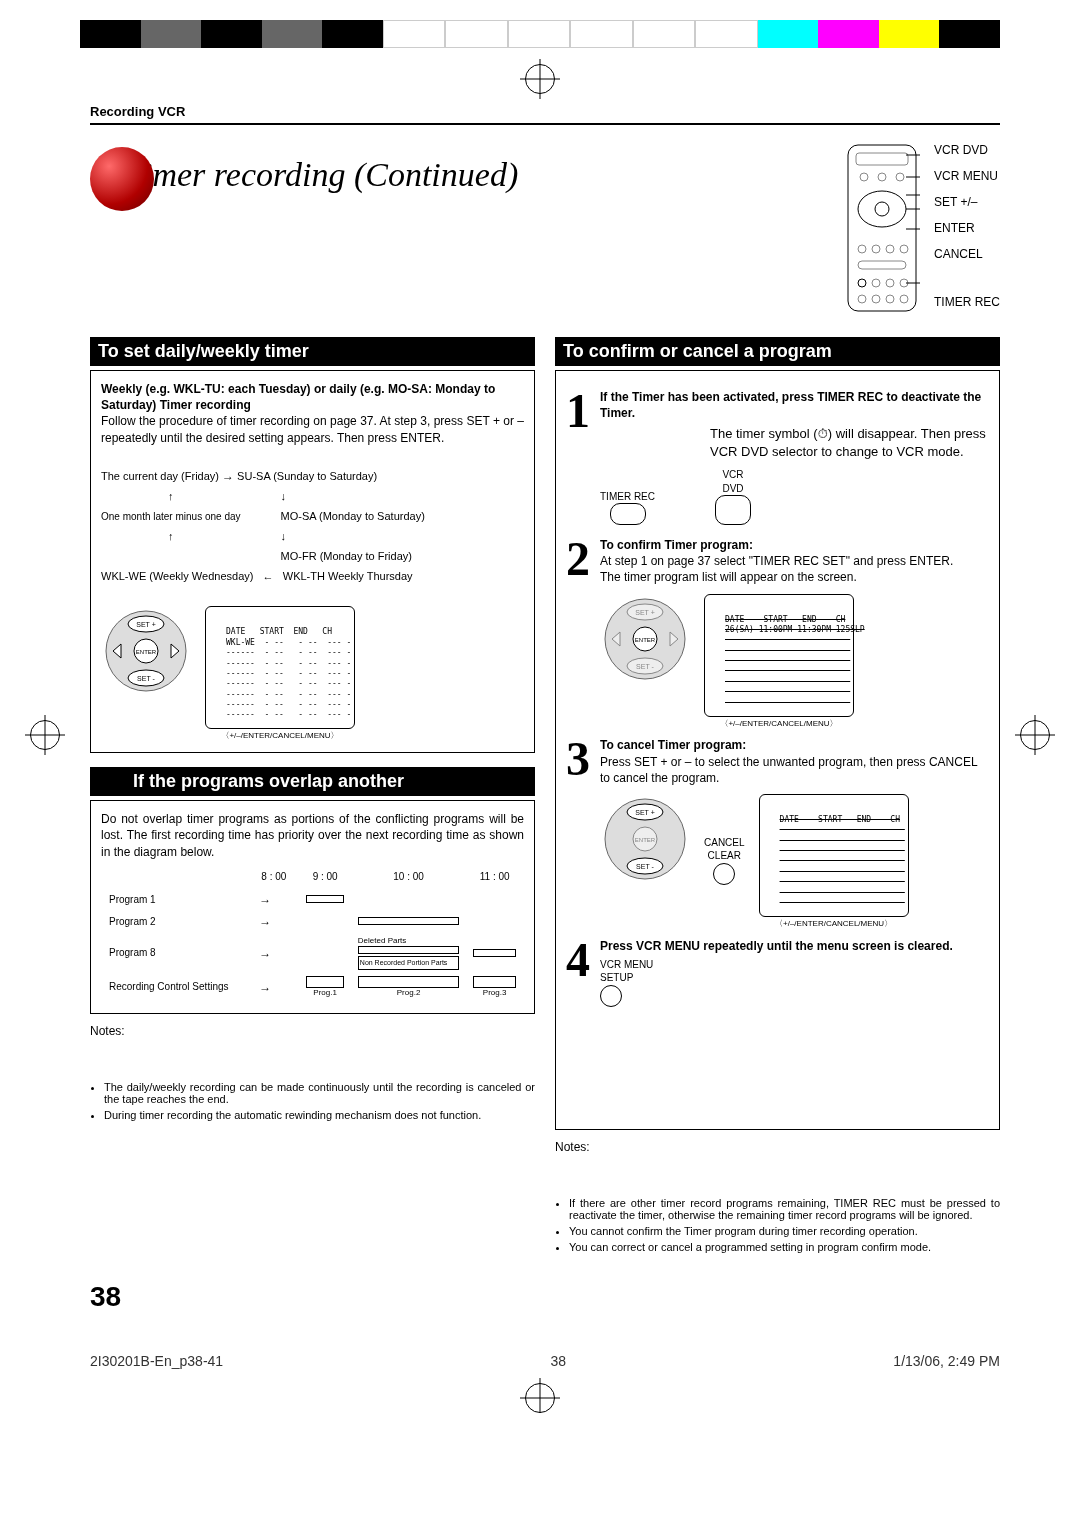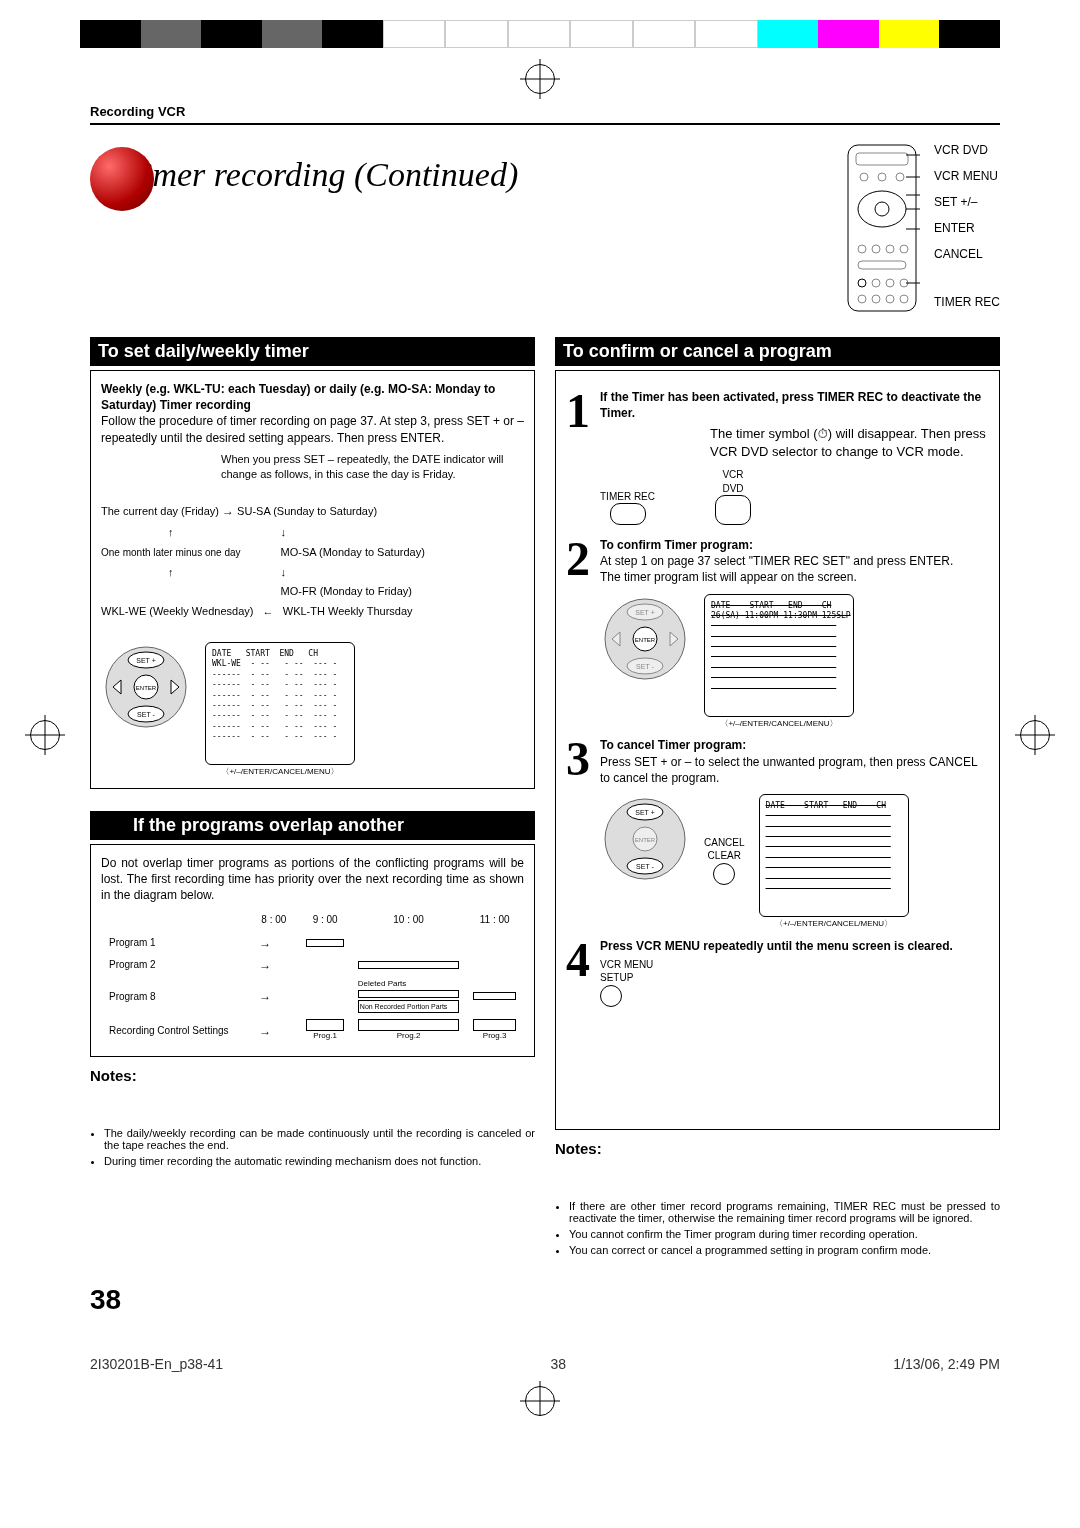--- a/index.html
+++ b/index.html
@@ -56,32 +56,32 @@
 
   .columns { display:flex; gap:20px; margin-top:24px; }
   .col { flex:1; min-width:0; }
 
   .heading-bar {
     background:#000; color:#fff; font-weight:bold; font-size:18px;
     padding:4px 8px; margin-bottom:4px;
   }
   .box { border:1.5px solid #000; padding:10px; font-size:12px; line-height:1.35; }
   .box + .heading-bar, .heading-bar + .heading-bar { margin-top:10px; }
-  .notes-title { font-weight:bold; font-size:15px; margin:10px 0 4px; }
+  .notes-title { font-weight:normal; font-size:12px; margin:10px 0 4px; }
   ul.notes { font-size:11px; padding-left:14px;margin-top:43px; }
   ul.notes li { margin-bottom:4px; text-align:justify; }
 
   .step { display:flex; gap:10px; margin:8px 0 6px; }
   .step-num { font-size:48px; font-weight:bold; font-family:"Times New Roman",serif; line-height:0.9; }
   .step-body { flex:1; font-size:12px; }
   .step-body b { font-weight:bold; }
 
   .mini-screen {
     width:150px; height:123px; border:1px solid #000; border-radius:6px;
-    font-family:monospace; font-size:8px; white-space:pre; padding:6px; line-height:1.3;
+    font-family:monospace; font-size:8px; white-space:pre; padding:20px; line-height:1.3;
     background:#fff; position:relative; margin-left:auto;
   }
   .mini-screen.struck { text-decoration-line: line-through; text-decoration-style: solid; text-decoration-color:#000; }
   .mini-caption { font-size:8px; text-align:center; margin-top:2px; }
 
   .dpad-svg { width:90px; height:90px; }
   .figure-row { display:flex; align-items:flex-start; gap:14px; margin-top:8px; }
   .small-label { font-size:10px; text-align:center; }
   .keycap { display:inline-block; width:36px; height:22px; border:1.5px solid #000; border-radius:10px; }
 
@@ -179,21 +179,20 @@
     </div>
   </div>
 
   <div class="columns">
 
     <div class="col">
       <div class="heading-bar">To set daily/weekly timer</div>
       <div class="box">
         <p><b>Weekly (e.g. WKL-TU: each Tuesday) or daily (e.g. MO-SA: Monday to Saturday) Timer recording</b></p>
         <p style="text-align:justify">Follow the procedure of timer recording on page 37. At step 3, press SET + or – repeatedly until the desired setting appears. Then press ENTER.</p>
-        <p style="margin:6px 0 6px 120px; font-size:11px;">When you press SET – repeatedly, the DATE indicator will change as follows, in this case the day is Friday.</p>
 
         <div class="date-flow">
           <div><span>The current day (Friday)</span> <span class="arrow">→</span> <span>SU-SA (Sunday to Saturday)</span></div>
           <div style="display:flex; gap:40px;">
             <div style="text-align:center;">↑<br><span style="font-size:10px">One month later minus one day</span><br>↑</div>
             <div>↓<br><span>MO-SA (Monday to Saturday)</span><br>↓<br><span>MO-FR (Monday to Friday)</span></div>
           </div>
           <div><span>WKL-WE (Weekly Wednesday)</span>&nbsp;&nbsp;&nbsp;←&nbsp;&nbsp;&nbsp;<span>WKL-TH Weekly Thursday</span></div>
         </div>
 
@@ -217,21 +216,21 @@
 <span>------  - --   - --  --- -</span>
 <span>------  - --   - --  --- -</span>
 <span>------  - --   - --  --- -</span>
 <span>------  - --   - --  --- -</span>
 <span>------  - --   - --  --- -</span></div>
             <div class="mini-caption">〈+/–/ENTER/CANCEL/MENU〉</div>
           </div>
         </div>
       </div>
 
-      <div class="heading-bar" style="margin-top:22px;padding-left:43px;">If the programs overlap another</div>
+      <div class="heading-bar" style="margin-top:14px;padding-left:43px;">If the programs overlap another</div>
       <div class="box">
         <p style="text-align:justify">Do not overlap timer programs as portions of the conflicting programs will be lost. The first recording time has priority over the next recording time as shown in the diagram below.</p>
         <table class="overlap-table" style="width:100%; margin-top:8px;">
           <tbody>
               <tr>
                 <th></th>
             <th>8 : 00</th>
             <th>9 : 00</th>
             <th>10 : 00</th>
             <th>11 : 00</th>

